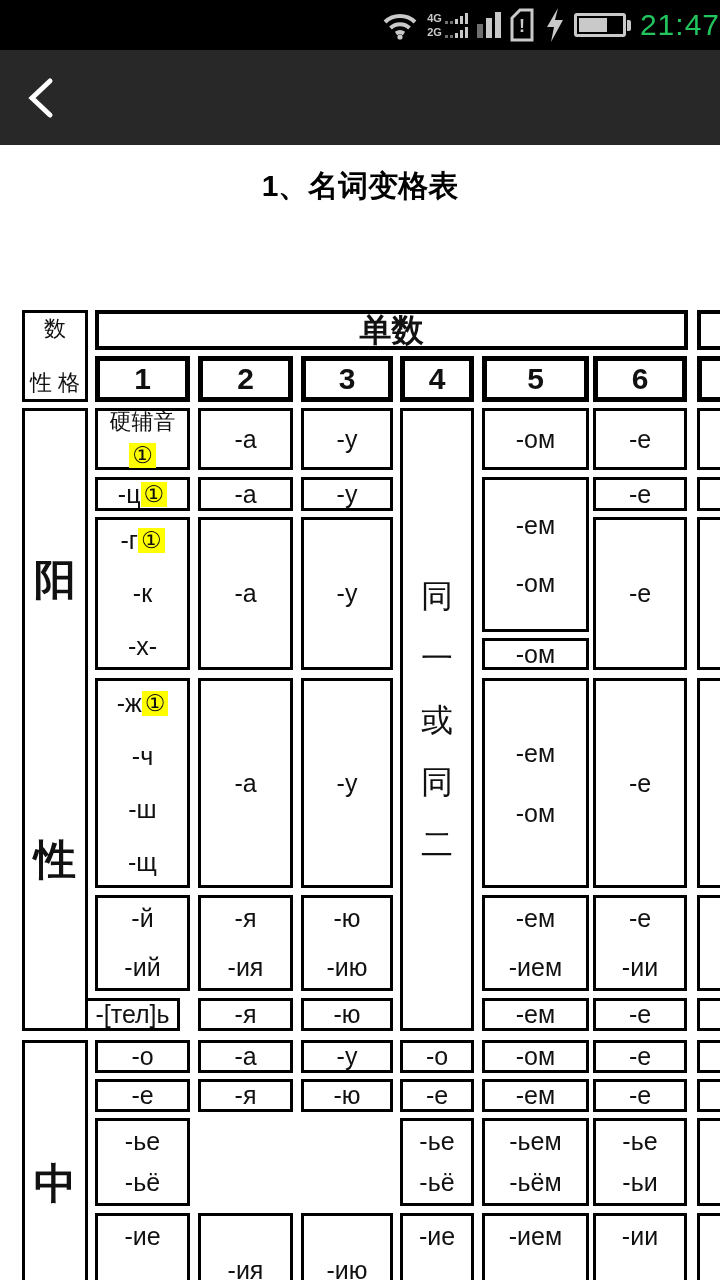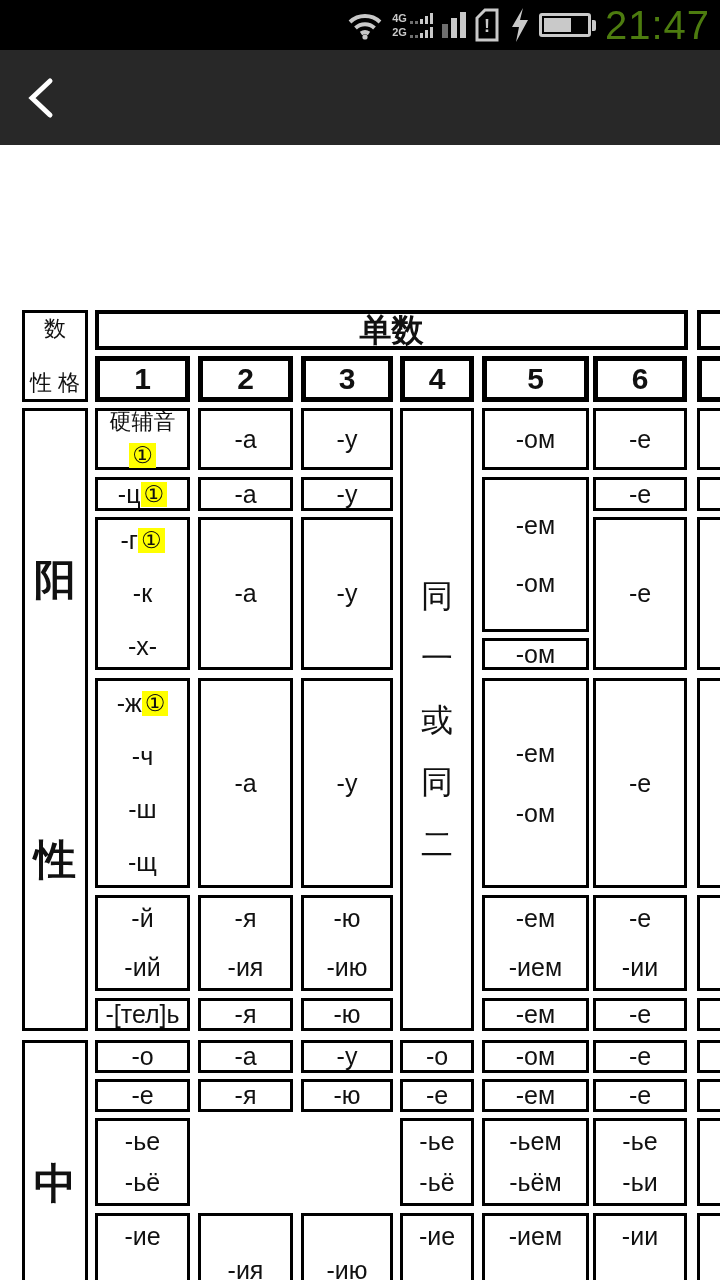--- a/index.html
+++ b/index.html
@@ -1,35 +1,35 @@
 <!DOCTYPE html>
 <html><head>
 <meta charset="utf-8">
 <style>
   html,body{margin:0;padding:0;background:#777;}
   #screen{position:relative;width:720px;height:1280px;background:#fff;overflow:hidden;
           font-family:"Liberation Sans","DejaVu Sans",sans-serif;color:#111;}
 
   
   .statusbar{position:absolute;left:0;top:0;width:720px;height:50px;background:#000;
-             display:flex;align-items:center;justify-content:flex-end;gap:9px;padding-right:10px;box-sizing:border-box;}
+             display:flex;align-items:center;justify-content:flex-end;gap:9px;box-sizing:border-box;}
   .sb-ico{display:flex;align-items:center;}
   .netblock{display:flex;flex-direction:column;justify-content:center;gap:3px;}
   .netrow{display:flex;align-items:flex-end;gap:3px;}
   .netlabel{font-size:11px;font-weight:bold;color:#c9c9c9;line-height:1;}
   .minibars{display:flex;align-items:flex-end;gap:2px;}
   .mb{width:3px;background:#c9c9c9;}
   .mb.dim{background:#6f6f6f;}
   .tallbars{display:flex;align-items:flex-end;gap:3px;}
   .tb{width:6px;background:#c9c9c9;}
   .tb.dim{background:#6f6f6f;}
   .battery{position:relative;width:52px;height:24px;border:3px solid #c9c9c9;border-radius:3px;background:#000;box-sizing:border-box;}
   .battery .fill{position:absolute;left:2px;top:2px;bottom:2px;width:60%;background:#c9c9c9;}
   .battery-nub{width:4px;height:11px;background:#c9c9c9;border-radius:0 2px 2px 0;margin-left:1px;}
-  .time{font-size:40px;color:#4d7c0f;letter-spacing:1px;line-height:1;}
+  .time{font-size:30px;color:#22c55e;letter-spacing:1px;line-height:1;}
 
   
   .navbar{position:absolute;left:0;top:50px;width:720px;height:95px;background:#282828;}
   .backbtn{position:absolute;left:18px;top:24px;width:48px;height:48px;display:flex;align-items:center;justify-content:center;cursor:pointer;}
 
   
   .title{position:absolute;left:0;top:166px;width:720px;text-align:center;font-size:30px;font-weight:bold;color:#000;}
 
   
   .cell{position:absolute;background:#fff;border:3px solid #000;box-sizing:border-box;
@@ -107,20 +107,21 @@
   </div>
 
   <div class="navbar">
     <div class="backbtn">
       <svg width="40" height="46" viewBox="0 0 40 46">
         <polyline points="28,6 10,23 28,40" stroke="#fff" stroke-width="5" fill="none" stroke-linecap="round" stroke-linejoin="miter"></polyline>
       </svg>
     </div>
   </div>
 
+  <div class="title">1、名词变格表</div>
 
   <div class="cell colflex between cn" style="left:22px;top:310px;width:66px;height:92px;padding:5px 0;">
     <span>数</span>
     <span>性 格</span>
   </div>
   <div class="cell band" style="left:95px;top:310px;width:593px;height:40px;">
     <span>单数</span>
   </div>
   <div class="cell band" style="left:697px;top:310px;width:40px;height:40px;"></div>
 
@@ -218,21 +219,21 @@
   <div class="cell colflex between" style="left:482px;top:895px;width:107px;height:96px;">
     <span>-ем</span>
       <span>-ием</span>
   </div>
   <div class="cell colflex between" style="left:593px;top:895px;width:94px;height:96px;">
     <span>-е</span>
       <span>-ии</span>
   </div>
   <div class="cell" style="left:697px;top:895px;width:40px;height:96px;"></div>
 
-  <div class="cell" style="left:95px;top:998px;width:95px;height:33px;">-[тел]ь</div>
+  <div class="cell" style="left:85px;top:998px;width:95px;height:33px;">-[тел]ь</div>
   <div class="cell" style="left:198px;top:998px;width:95px;height:33px;">-я</div>
   <div class="cell" style="left:301px;top:998px;width:92px;height:33px;">-ю</div>
   <div class="cell" style="left:482px;top:998px;width:107px;height:33px;">-ем</div>
   <div class="cell" style="left:593px;top:998px;width:94px;height:33px;">-е</div>
   <div class="cell" style="left:697px;top:998px;width:40px;height:33px;"></div>
 
   <div class="cell" style="left:95px;top:1040px;width:95px;height:33px;">-о</div>
   <div class="cell" style="left:198px;top:1040px;width:95px;height:33px;">-а</div>
   <div class="cell" style="left:301px;top:1040px;width:92px;height:33px;">-у</div>
   <div class="cell" style="left:400px;top:1040px;width:74px;height:33px;">-о</div>

